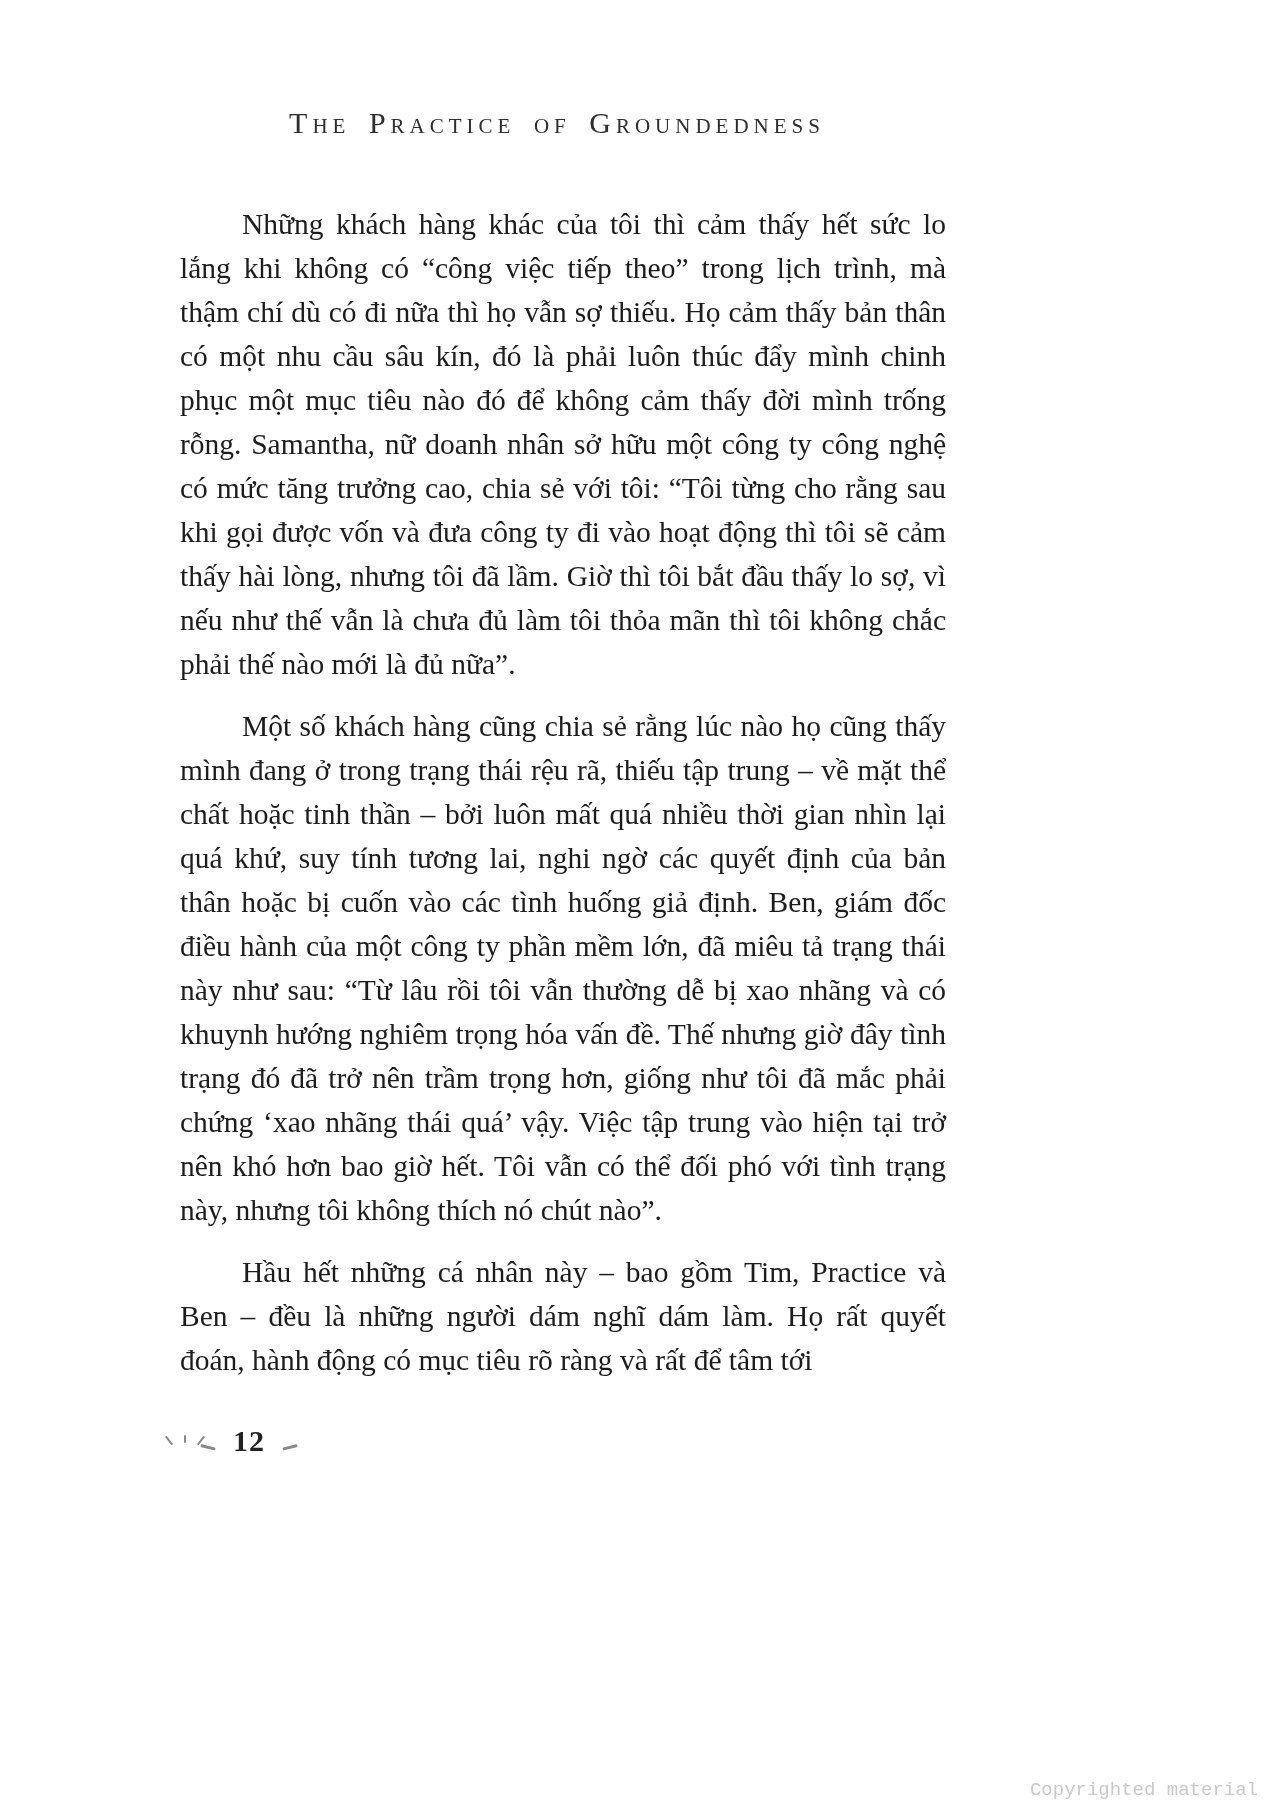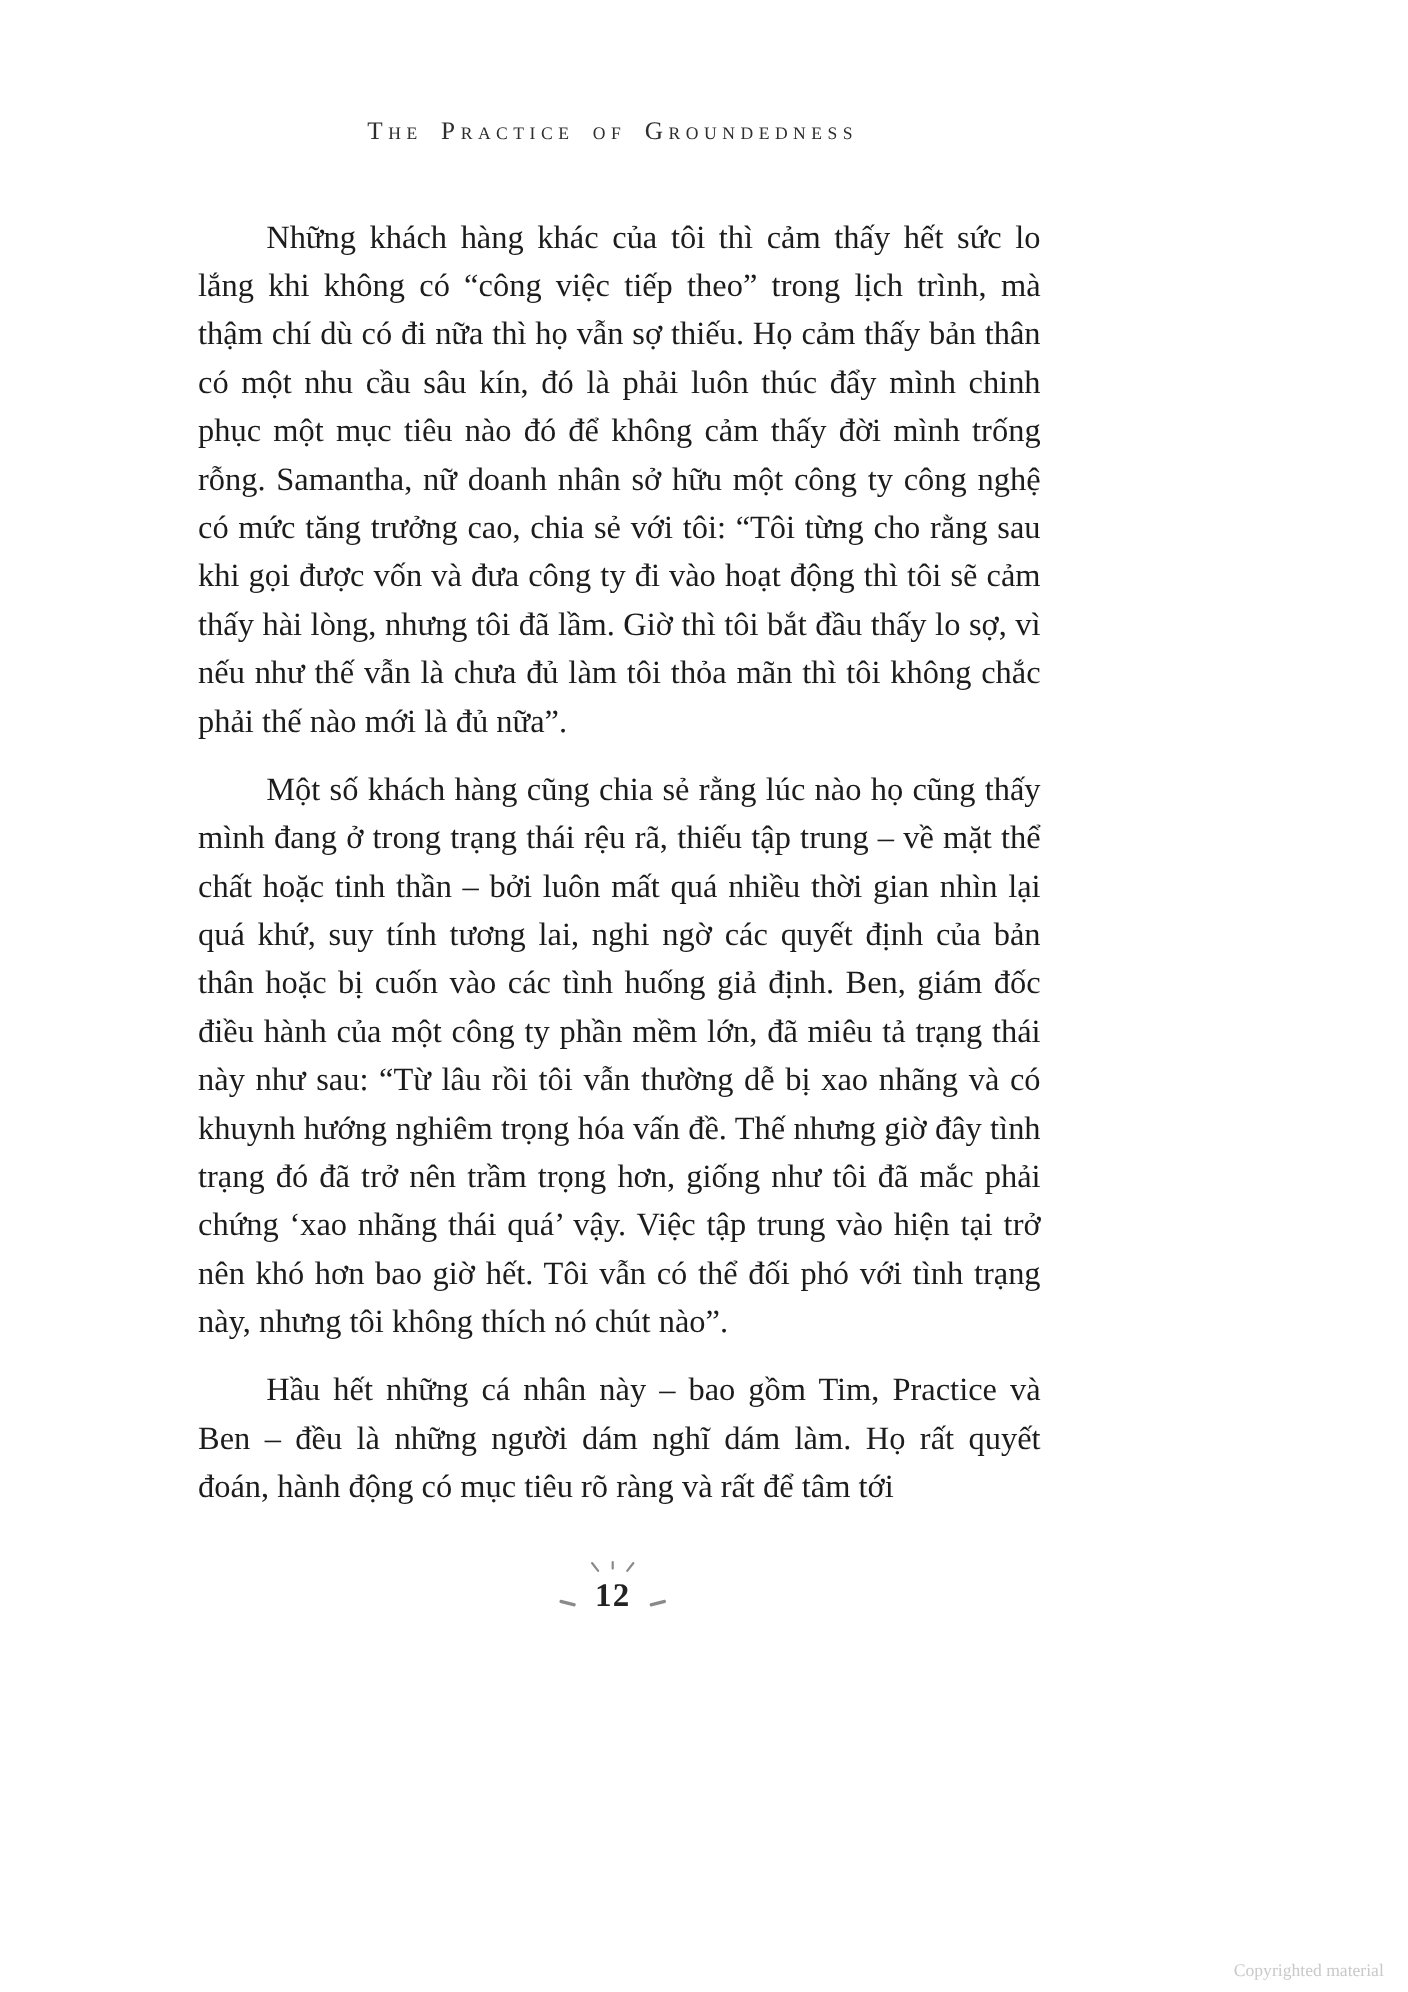--- a/index.html
+++ b/index.html
@@ -19,40 +19,40 @@
     position: absolute;
     left: 168px;
     top: 106px;
     width: 778px;
   }
   .running-header {
     text-align: center;
     font-variant: small-caps;
     letter-spacing: 5px;
     word-spacing: 6px;
-    font-size: 23px;
+    font-size: 30px;
     color: #2e2e2e;
     margin: 0 0 62px 0;
     font-weight: normal;
   }
   .body-text p {
     font-size: 29.5px;
     line-height: 44px;
     text-align: justify;
     text-indent: 62px;
     margin: 0 0 18px 12px;
     color: #1c1c1c;
   }
   .body-text p:last-child {
     margin-bottom: 0;
   }
   .pagenum-wrap {
     margin-top: 42px;
     display: flex;
-    flex-direction: column;
+    flex-direction: row;
     align-items: center;
     user-select: none;
   }
   .rays {
     display: flex;
     align-items: flex-end;
     gap: 14px;
     margin-bottom: 4px;
     height: 14px;
   }
@@ -81,22 +81,22 @@
   .page-number {
     font-size: 30px;
     font-weight: bold;
     color: #222222;
     letter-spacing: 1px;
   }
   .watermark {
     position: absolute;
     right: 22px;
     bottom: 10px;
-    font-family: Liberation Serif, serif;
-    font-size: 16px;
+    font-family: Liberation Mono, monospace;
+    font-size: 19px;
     color: #c9c9c9;
   }
 </style>
 </head>
 <body>
 
 <div class="page-content">
 
   <h1 class="running-header">The Practice of Groundedness</h1>
 

